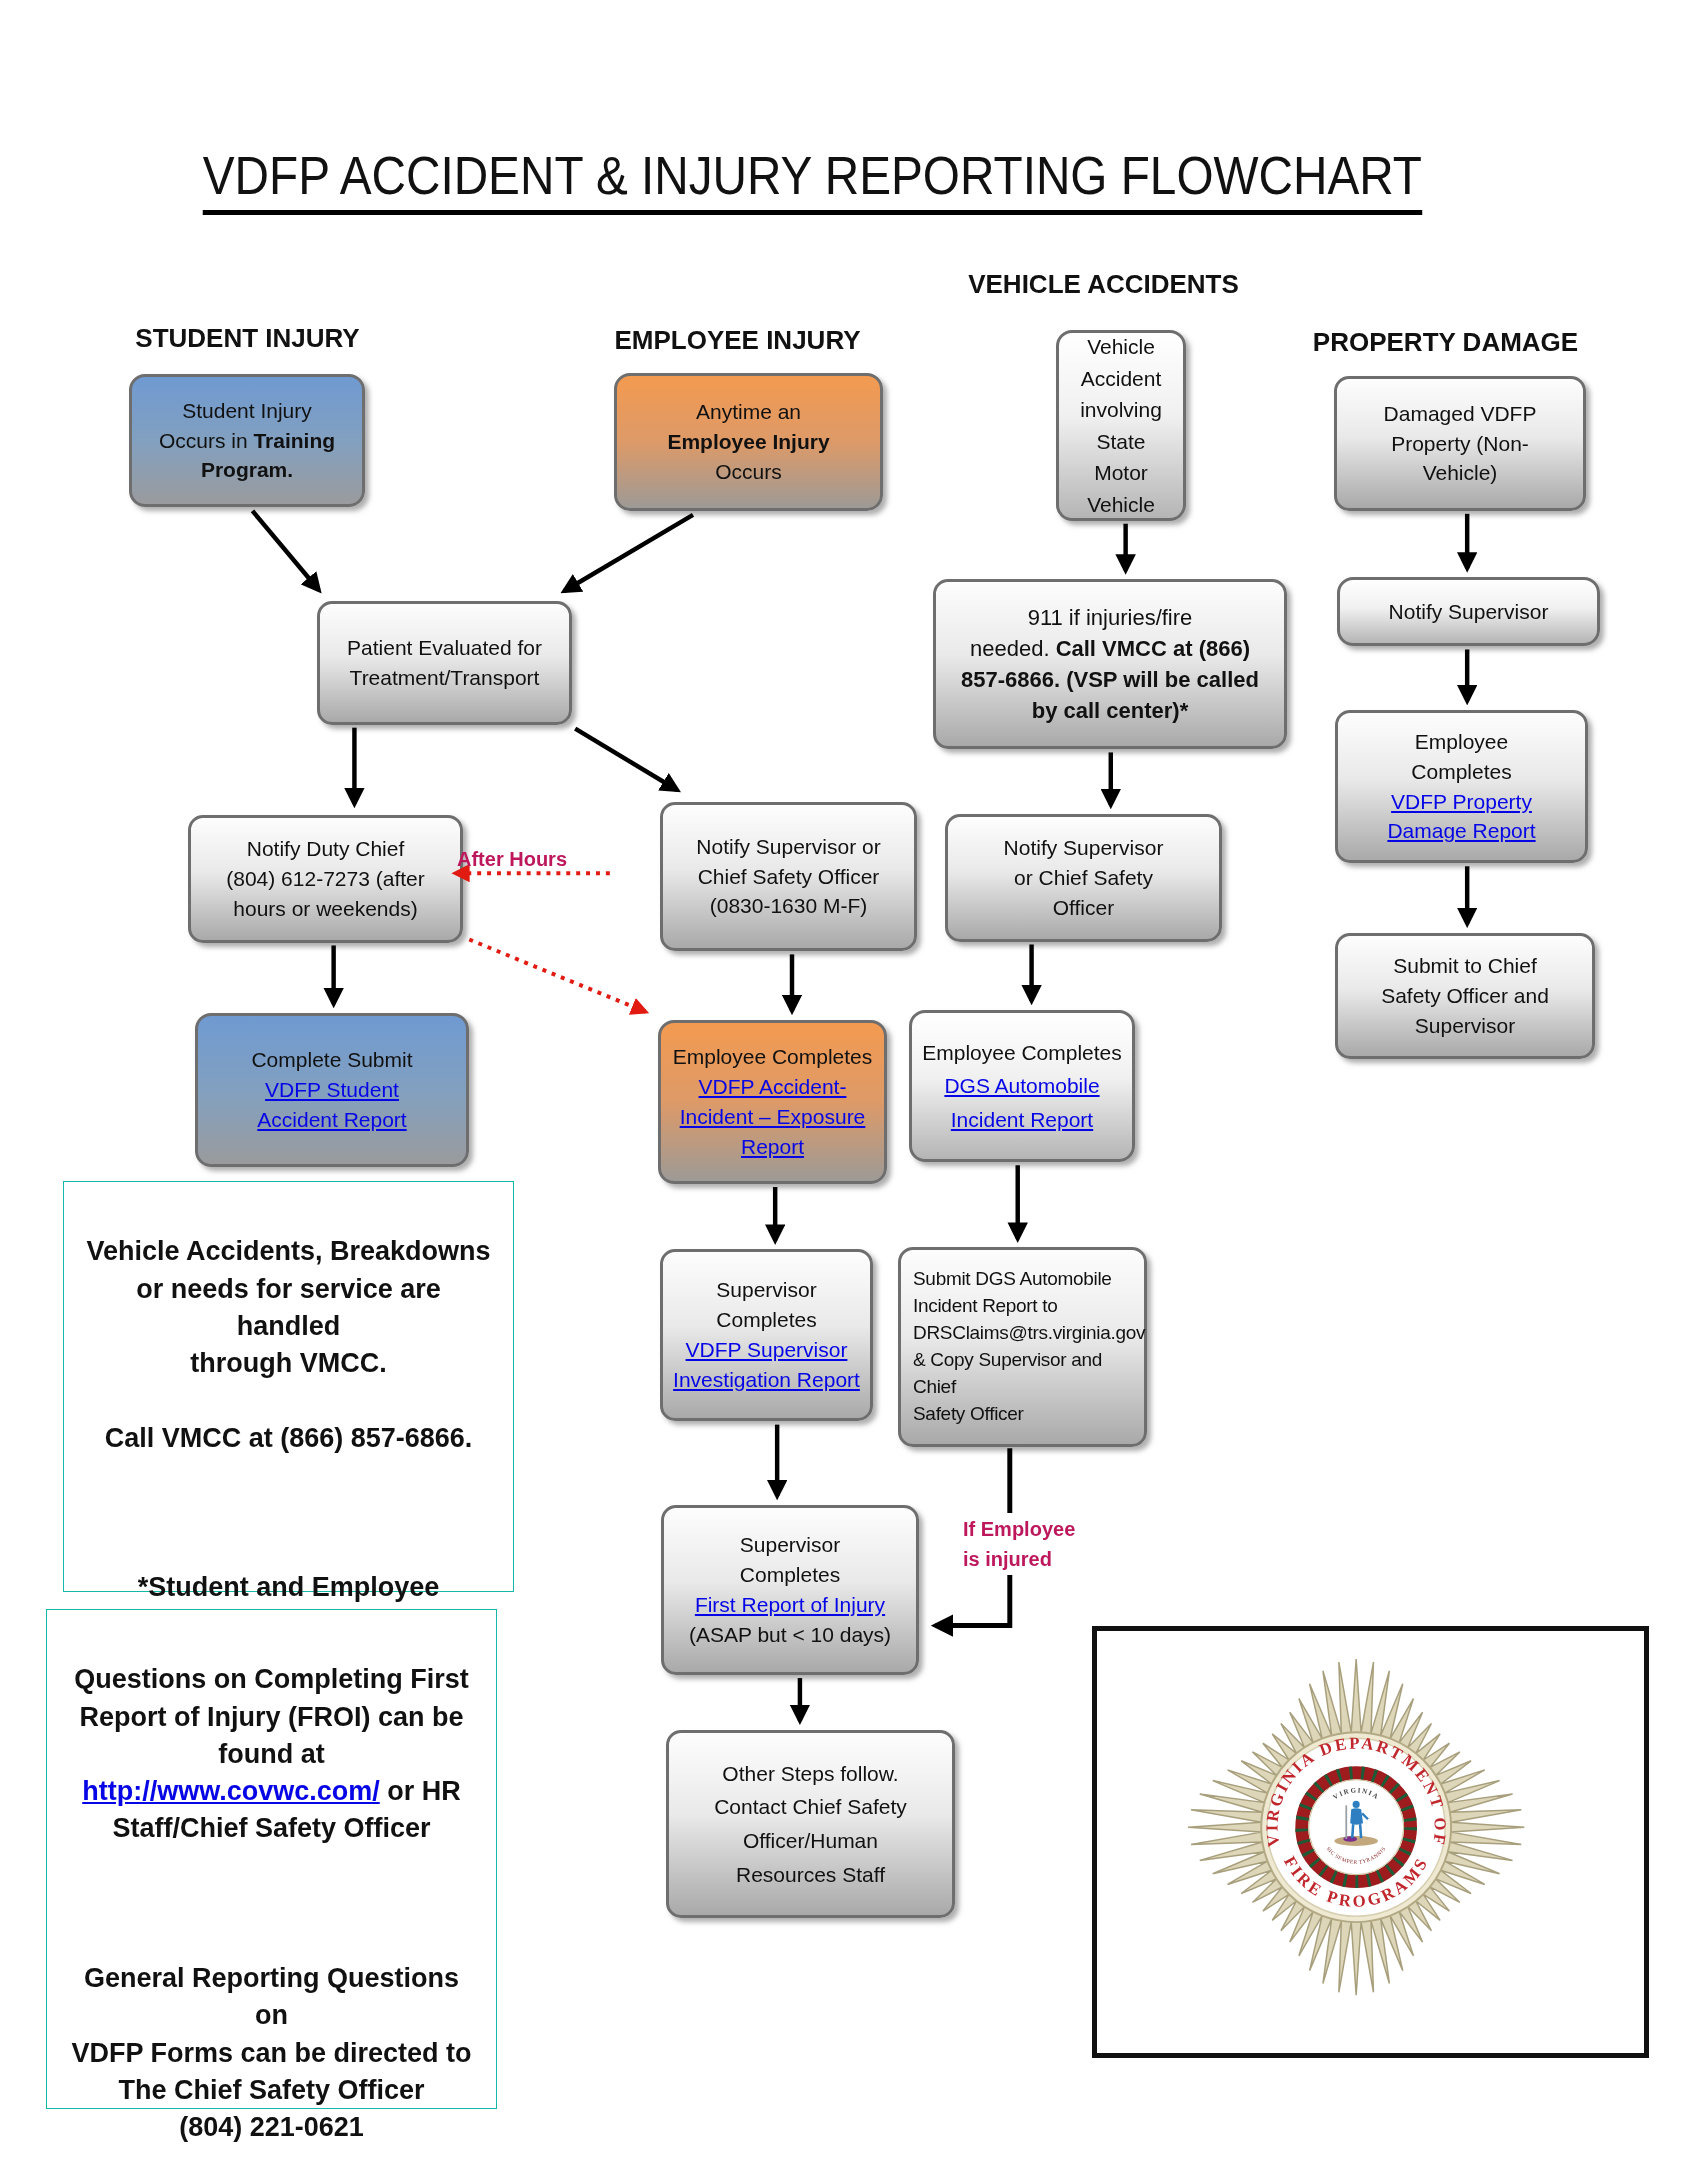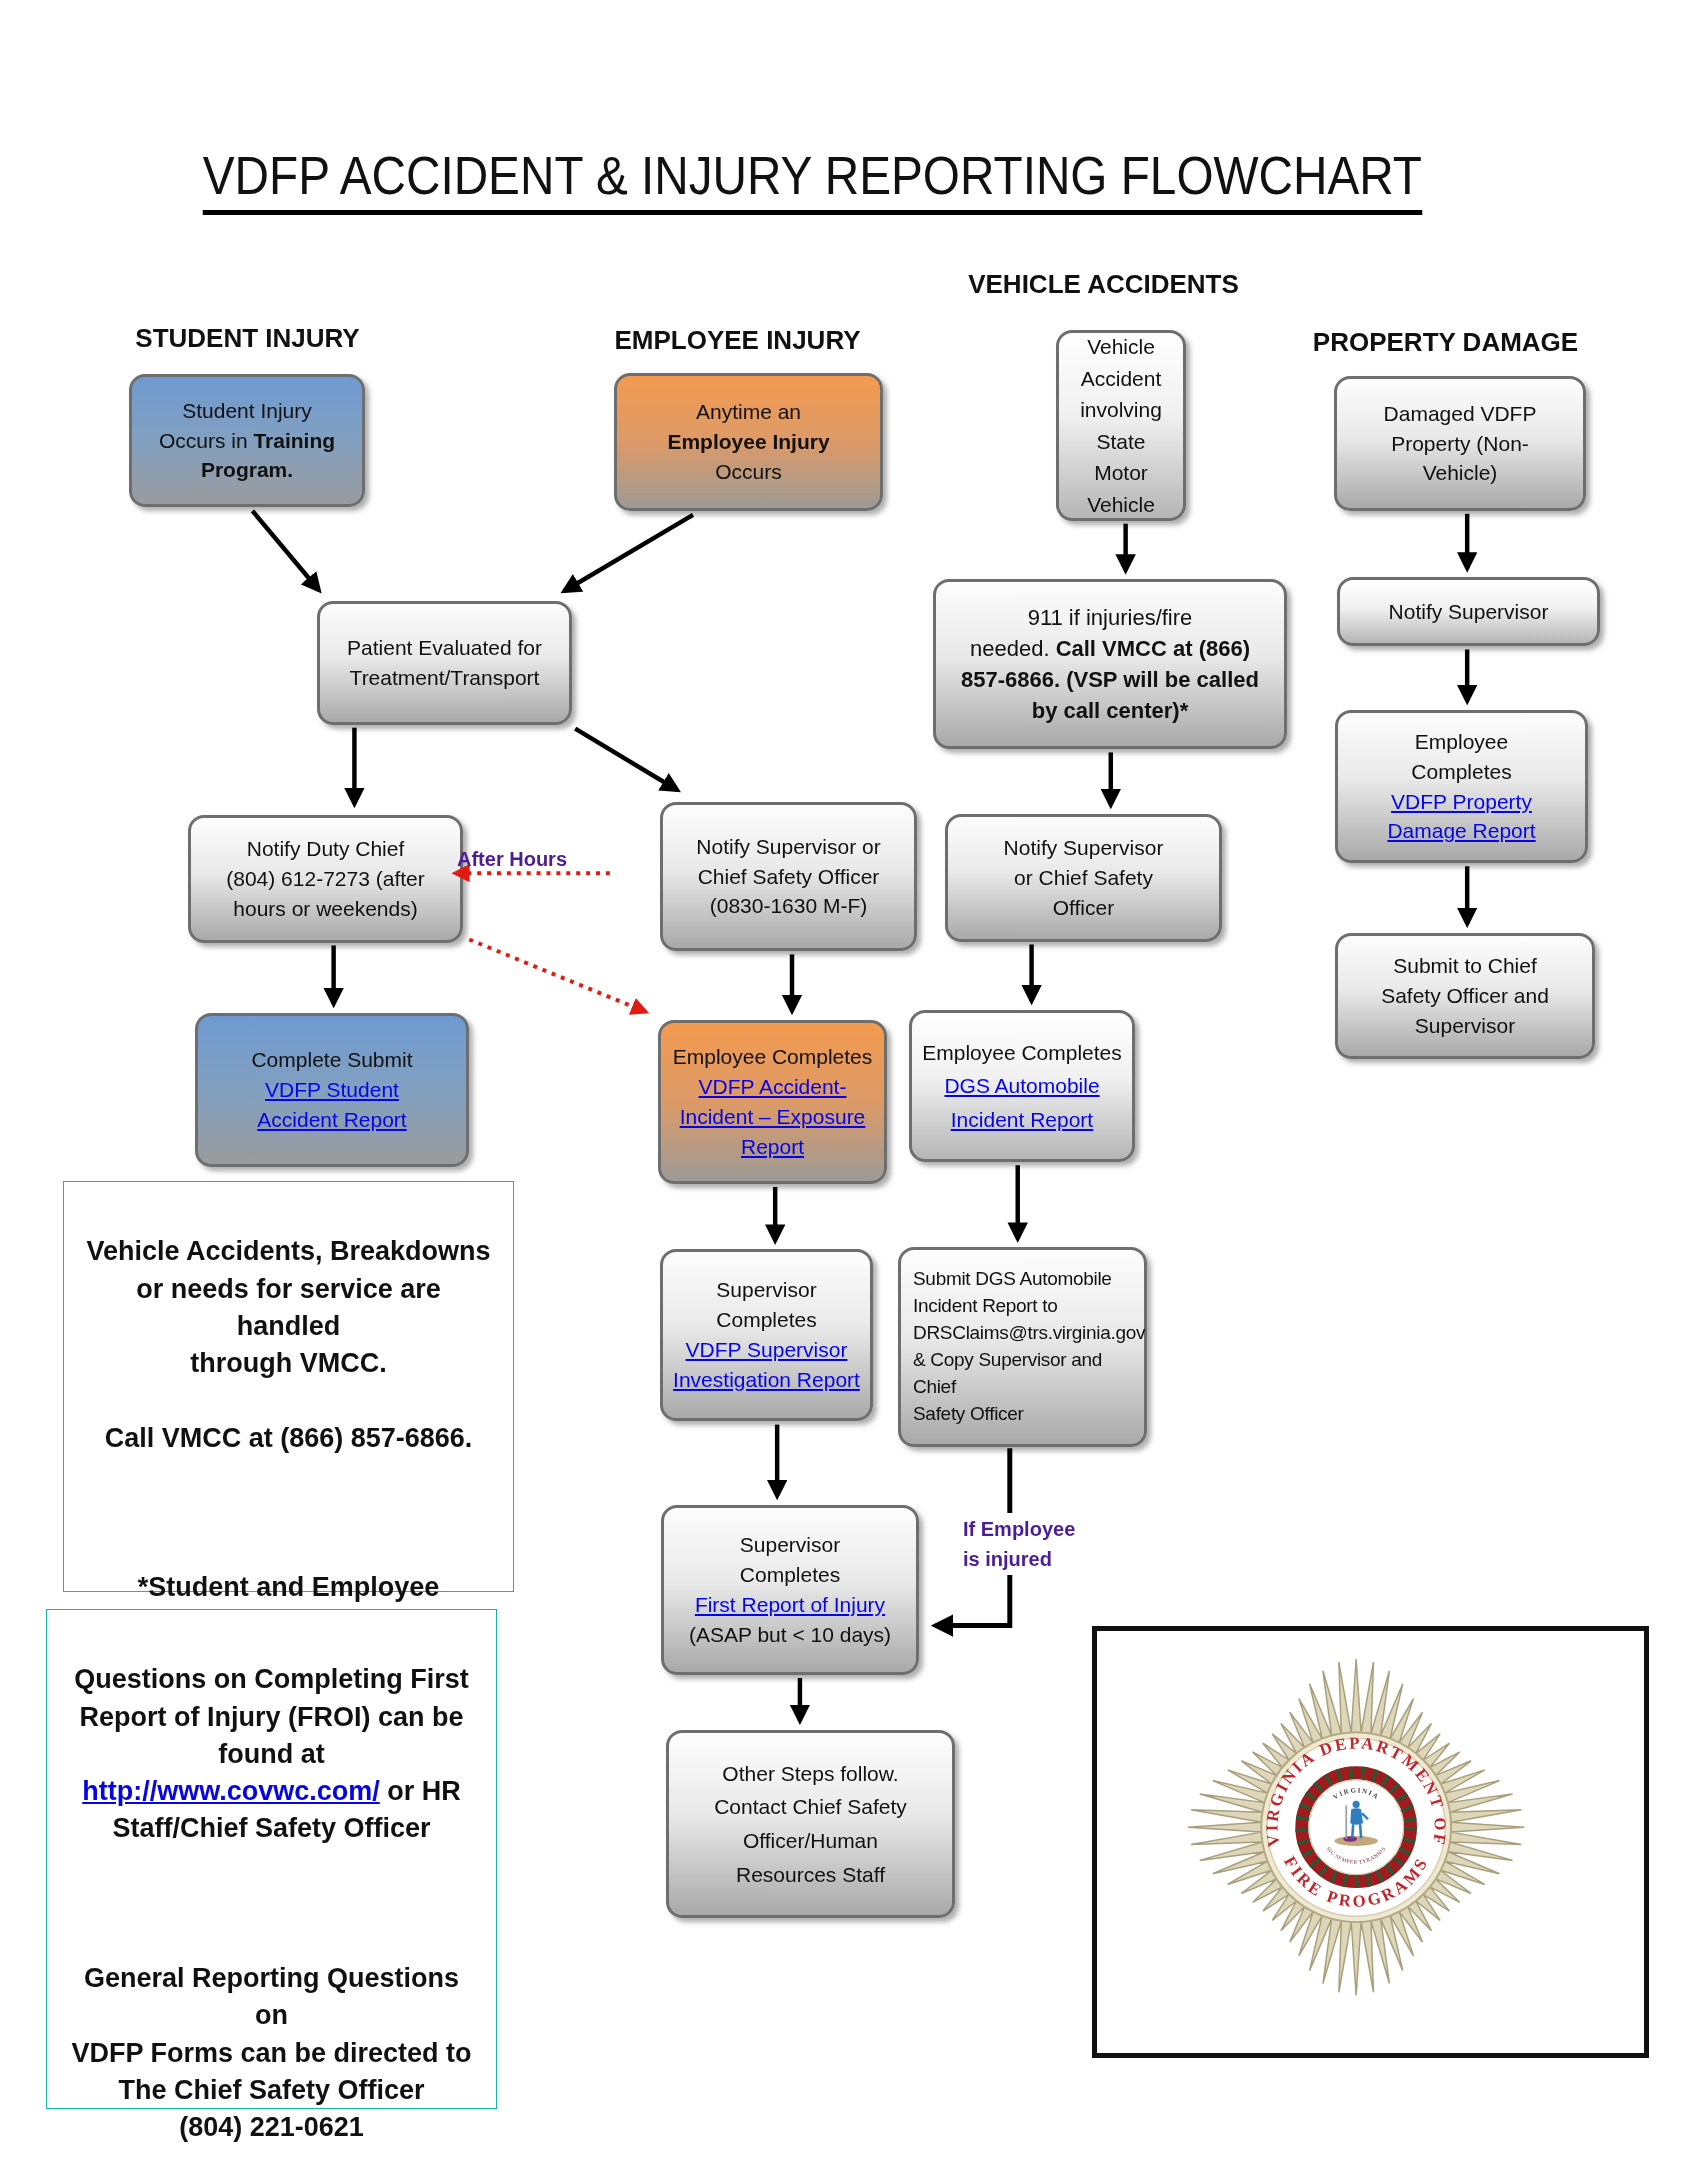--- a/index.html
+++ b/index.html
@@ -11,35 +11,35 @@
         transform:scaleX(.9);transform-origin:center;border-bottom:5px solid #000;
         padding-bottom:4px;white-space:nowrap;}
 
   .colhead{position:absolute;font-weight:bold;font-size:26px;text-align:center;white-space:nowrap;}
 
   .box{position:absolute;border:3px solid #6e6e6e;border-radius:16px;
        box-shadow:4px 4px 5px rgba(110,110,110,.55);
        display:flex;flex-direction:column;align-items:center;justify-content:center;
        text-align:center;font-size:21px;line-height:1.42;padding:6px 10px;box-sizing:border-box;
        white-space:pre-line;}
-  .gray{background:linear-gradient(180deg,#fdfdfd 0%,#e9e9e9 45%,#a9a9a9 100%);}
+  .gray{background:linear-gradient(180deg,#fdfdfd 0%,#e9e9e9 45%,#a9a9a9 100%);border-radius:15px;}
   .blue{background:linear-gradient(180deg,#6f9ad1 0%,#82a0c0 50%,#9a9b9d 100%);}
   .orange{background:linear-gradient(180deg,#f39a50 0%,#dd9a68 50%,#9d9a96 100%);}
   .light{background:linear-gradient(180deg,#ffffff 0%,#f0f0f0 45%,#b5b5b5 100%);}
 
   .box a.link{color:#0605e6;text-decoration:underline;cursor:pointer;}
   b{font-weight:bold;}
 
   .notebox{position:absolute;border:1px solid #14b8a6;background:#fff;box-sizing:border-box;
        text-align:center;font-weight:bold;font-size:27px;line-height:1.38;
        padding:14px 22px;white-space:pre-line;}
   .notebox .gap{height:38px;}
   .notebox a.link{color:#0605e6;text-decoration:underline;cursor:pointer;}
 
-  .redlabel{position:absolute;color:#4c1d95;font-weight:bold;font-size:20px;line-height:1.5;}
+  .redlabel{position:absolute;color:#be185d;font-weight:bold;font-size:20px;line-height:1.5;}
   .bg-white{background:#fff;padding:1px 3px;}
 
   svg.overlay{position:absolute;left:0;top:0;z-index:5;pointer-events:none;}
   .lbl{z-index:6;}
 
   .sealframe{position:absolute;border:5px solid #111;background:#fff;box-sizing:border-box;}
 </style>
 </head>
 <body>
 

